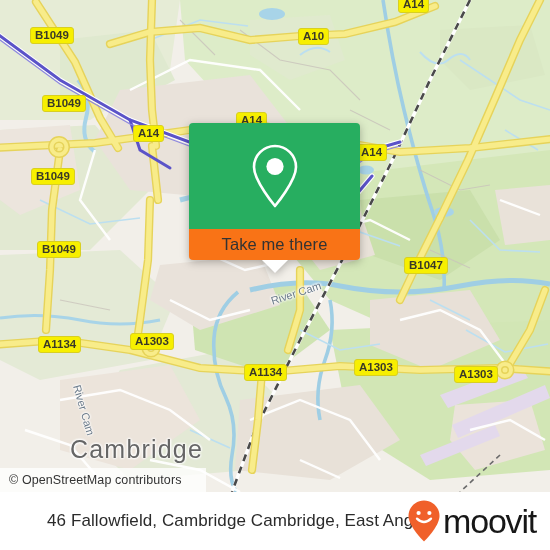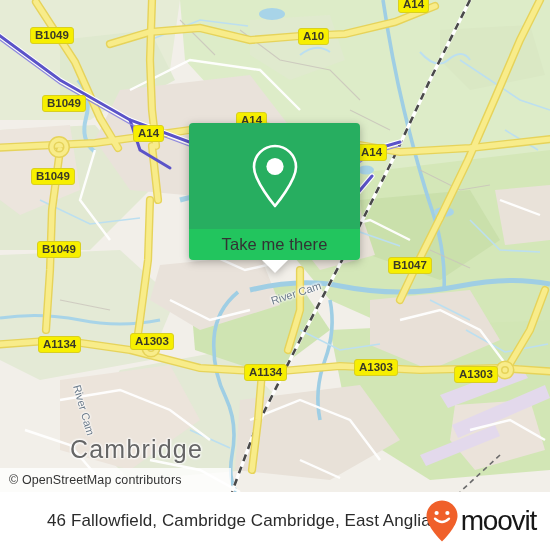--- a/index.html
+++ b/index.html
@@ -9,38 +9,38 @@
     background:#eceadf;
   }
   #root{position:relative;width:550px;height:550px;overflow:hidden;}
 
   
   #map{position:absolute;left:0;top:0;width:550px;height:492px;overflow:hidden;background:#f2efe9;}
   #mapsvg{position:absolute;left:0;top:0;}
 
   
   #attrib{
-    position:absolute;left:0;top:468px;width:231px;height:24px;
+    position:absolute;left:0;top:468px;width:206px;height:24px;
     background:rgba(255,255,255,.78);
     display:flex;align-items:center;
     font-size:12.5px;color:#333;padding-left:9px;box-sizing:border-box;
     letter-spacing:.1px;
   }
 
   
   #card{
     position:absolute;left:189px;top:123px;width:171px;
     filter:drop-shadow(0 2px 4px rgba(0,0,0,.28));
   }
   #card-head{
     height:106px;background:#27ae60;border-radius:4px 4px 0 0;
     display:flex;align-items:center;justify-content:center;
   }
   #card-foot{
-    height:31px;background:#22c55e;border-radius:0 0 4px 4px;
+    height:31px;background:#f97316;border-radius:0 0 4px 4px;
     display:flex;align-items:center;justify-content:center;
     position:relative;
   }
   #card-foot-label{font-size:16.5px;color:#333;letter-spacing:.1px;}
   #card-point{
     position:absolute;left:50%;top:31px;margin-left:-13px;
     width:0;height:0;
     border-left:13px solid transparent;border-right:13px solid transparent;
     border-top:13px solid #fff;
   }
@@ -57,21 +57,21 @@
   }
   #footer-title{
     margin-left:47px;font-size:17px;color:#2b2b2b;letter-spacing:.1px;
     white-space:nowrap;
   }
   #brand{
     position:absolute;right:14px;top:50%;transform:translateY(-50%);
     display:flex;align-items:center;
   }
   #brand-word{
-    font-size:28px;color:#171717;letter-spacing:-1.2px;
+    font-size:34px;color:#171717;letter-spacing:-1.2px;
     line-height:1;margin-left:2px;font-weight:400;
   }
 
   
   .shield{
     position:absolute;background:#f7ef00;border:1.4px solid #d8cf22;
     border-radius:3px;color:#3a3a28;font-size:11.5px;font-weight:700;
     padding:1px 4px 2px 4px;line-height:1.05;white-space:nowrap;
     box-sizing:border-box;
   }
@@ -249,21 +249,21 @@
     <div id="shields">
         <div class="shield" style="left: 30px; top: 27px;">B1049</div>
         <div class="shield" style="left: 42px; top: 95px;">B1049</div>
         <div class="shield" style="left: 31px; top: 168px;">B1049</div>
         <div class="shield" style="left: 37px; top: 241px;">B1049</div>
         <div class="shield" style="left: 298px; top: 28px;">A10</div>
         <div class="shield" style="left: 398px; top: -4px;">A14</div>
         <div class="shield" style="left: 133px; top: 125px;">A14</div>
         <div class="shield" style="left: 236px; top: 112px;">A14</div>
         <div class="shield" style="left: 356px; top: 144px;">A14</div>
-        <div class="shield" style="left: 388px; top: 257px;">B1047</div>
+        <div class="shield" style="left: 404px; top: 257px;">B1047</div>
         <div class="shield" style="left: 38px; top: 336px;">A1134</div>
         <div class="shield" style="left: 130px; top: 333px;">A1303</div>
         <div class="shield" style="left: 244px; top: 364px;">A1134</div>
         <div class="shield" style="left: 354px; top: 359px;">A1303</div>
         <div class="shield" style="left: 454px; top: 366px;">A1303</div>
       </div>
 
     <div id="places">
         <div class="placelbl city" style="left: 70px; top: 435px;">Cambridge</div>
         <div class="placelbl water-lbl" style="left: 270px; top: 287px; transform: rotate(-18deg);">River Cam</div>

